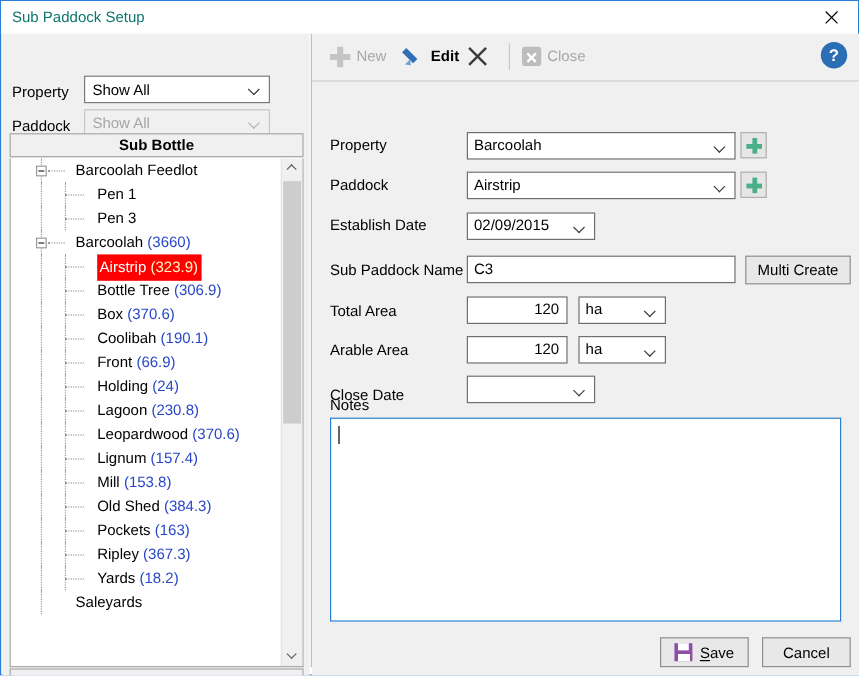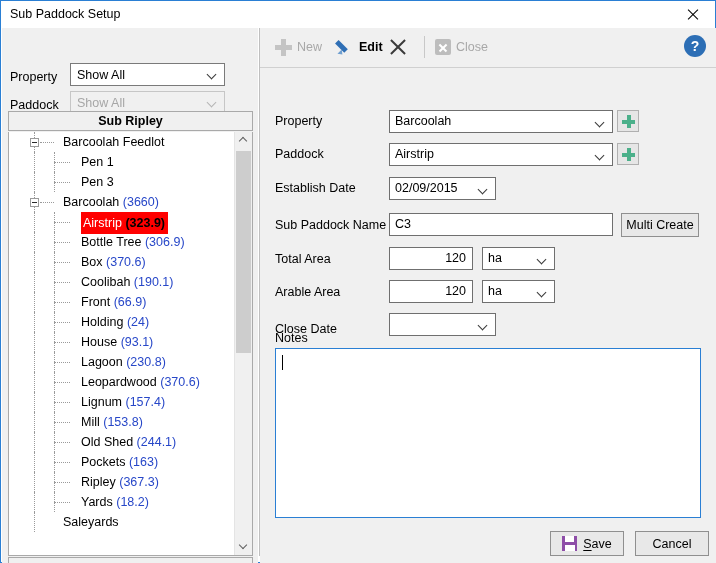--- a/index.html
+++ b/index.html
@@ -32,21 +32,21 @@
     left: 0; top: 0;
     width: 714px;
     height: 27px;
     background: #ffffff;
     box-sizing: border-box;
   }
   .titlebar-text {
     position: absolute;
     left: 9px; top: 6px;
     font-size: 12.5px;
-    color: #000000;
+    color: #0f766e;
     white-space: nowrap;
   }
   .titlebar-close {
     position: absolute;
     right: 0; top: 0;
     width: 45px; height: 26px;
     display: flex;
     align-items: center;
     justify-content: center;
     background: transparent;
@@ -166,21 +166,21 @@
     white-space: nowrap;
   }
   .tree-row.level0 .tw-label { left: 42px; }
   .tree-row.level1 .tw-label { left: 60px; }
   .tw-num { color: #2747c8; }
   .tree-row.selected .tw-label {
     background: #ff0000;
     color: #ffffff;
     padding: 1px 3px 1px 2px;
   }
-  .tree-row.selected .tw-num { color: #000000; font-weight: bold; }
+  .tree-row.selected .tw-num { color: #fef9c3; }
 
   
   .expander {
     position: absolute;
     left: 9px; top: 6px;
     width: 9px; height: 9px;
     box-sizing: border-box;
     border: 1px solid #9a9a9a;
     background: #ffffff;
     cursor: default;
@@ -491,21 +491,21 @@
       <span class="combo-text">Show All</span>
       <span class="chev"></span>
     </div>
 
     <div class="filter-label" style="top:70px;">Paddock</div>
     <div class="combo disabled" style="left:68px; top:63px; width:155px;">
       <span class="combo-text">Show All</span>
       <span class="chev"></span>
     </div>
 
-    <div class="tree-header">Sub Ripley</div>
+    <div class="tree-header">Sub Bottle</div>
 
     <div class="tree-box">
       <div class="tree-inner" id="tree-inner">
           <div class="tree-row level0">
             <span class="dot-v" style="left: 13px; top: 0px; height: 20px;"></span>
             <span class="expander"></span>
             <span class="dot-h" style="left: 19px; top: 10px; width: 14px;"></span>
             <span class="tw-label"><span>Barcoolah Feedlot</span></span>
           </div>
           <div class="tree-row level1">
@@ -559,26 +559,20 @@
           <div class="tree-row level1">
             <span class="dot-v" style="left: 13px; top: 0px; height: 20px;"></span>
             <span class="dot-v" style="left: 33px; top: 0px; height: 20px;"></span>
             <span class="dot-h" style="left: 33px; top: 10px; width: 16px;"></span>
             <span class="tw-label"><span>Holding</span> <span class="tw-num"> (24)</span></span>
           </div>
           <div class="tree-row level1">
             <span class="dot-v" style="left: 13px; top: 0px; height: 20px;"></span>
             <span class="dot-v" style="left: 33px; top: 0px; height: 20px;"></span>
             <span class="dot-h" style="left: 33px; top: 10px; width: 16px;"></span>
-            <span class="tw-label"><span>House</span> <span class="tw-num"> (93.1)</span></span>
-          </div>
-          <div class="tree-row level1">
-            <span class="dot-v" style="left: 13px; top: 0px; height: 20px;"></span>
-            <span class="dot-v" style="left: 33px; top: 0px; height: 20px;"></span>
-            <span class="dot-h" style="left: 33px; top: 10px; width: 16px;"></span>
             <span class="tw-label"><span>Lagoon</span> <span class="tw-num"> (230.8)</span></span>
           </div>
           <div class="tree-row level1">
             <span class="dot-v" style="left: 13px; top: 0px; height: 20px;"></span>
             <span class="dot-v" style="left: 33px; top: 0px; height: 20px;"></span>
             <span class="dot-h" style="left: 33px; top: 10px; width: 16px;"></span>
             <span class="tw-label"><span>Leopardwood</span> <span class="tw-num"> (370.6)</span></span>
           </div>
           <div class="tree-row level1">
             <span class="dot-v" style="left: 13px; top: 0px; height: 20px;"></span>
@@ -589,21 +583,21 @@
           <div class="tree-row level1">
             <span class="dot-v" style="left: 13px; top: 0px; height: 20px;"></span>
             <span class="dot-v" style="left: 33px; top: 0px; height: 20px;"></span>
             <span class="dot-h" style="left: 33px; top: 10px; width: 16px;"></span>
             <span class="tw-label"><span>Mill</span> <span class="tw-num"> (153.8)</span></span>
           </div>
           <div class="tree-row level1">
             <span class="dot-v" style="left: 13px; top: 0px; height: 20px;"></span>
             <span class="dot-v" style="left: 33px; top: 0px; height: 20px;"></span>
             <span class="dot-h" style="left: 33px; top: 10px; width: 16px;"></span>
-            <span class="tw-label"><span>Old Shed</span> <span class="tw-num"> (244.1)</span></span>
+            <span class="tw-label"><span>Old Shed</span> <span class="tw-num"> (384.3)</span></span>
           </div>
           <div class="tree-row level1">
             <span class="dot-v" style="left: 13px; top: 0px; height: 20px;"></span>
             <span class="dot-v" style="left: 33px; top: 0px; height: 20px;"></span>
             <span class="dot-h" style="left: 33px; top: 10px; width: 16px;"></span>
             <span class="tw-label"><span>Pockets</span> <span class="tw-num"> (163)</span></span>
           </div>
           <div class="tree-row level1">
             <span class="dot-v" style="left: 13px; top: 0px; height: 20px;"></span>
             <span class="dot-v" style="left: 33px; top: 0px; height: 20px;"></span>
@@ -690,21 +684,21 @@
     <div class="f-label" style="left:15px; top:153px;text-align:center;">Establish Date</div>
     <div class="f-input" style="left:129px; top:149px; width:107px;">
       <span class="val">02/09/2015</span>
       <span class="chev" style="position:absolute; right:7px; top:7px; width:9px; height:9px;"></span>
     </div>
 
     <div class="f-label" style="left:15px; top:190px;">Sub Paddock Name</div>
     <div class="f-input" style="left:129px; top:185px; width:224px;">
       <span class="val">C3</span>
     </div>
-    <div class="btn" style="left:361px; top:185px; width:78px; height:24px;">
+    <div class="btn" style="left:361px; top:185px; width:88px; height:24px;">
       <span>Multi Create</span>
     </div>
 
     <div class="f-label" style="left:15px; top:224px;">Total Area</div>
     <div class="f-input num" style="left:129px; top:219px; width:84px;">
       <span class="val">120</span>
     </div>
     <div class="f-input" style="left:222px; top:219px; width:73px;">
       <span class="val">ha</span>
       <span class="chev" style="position:absolute; right:7px; top:7px; width:9px; height:9px;"></span>

